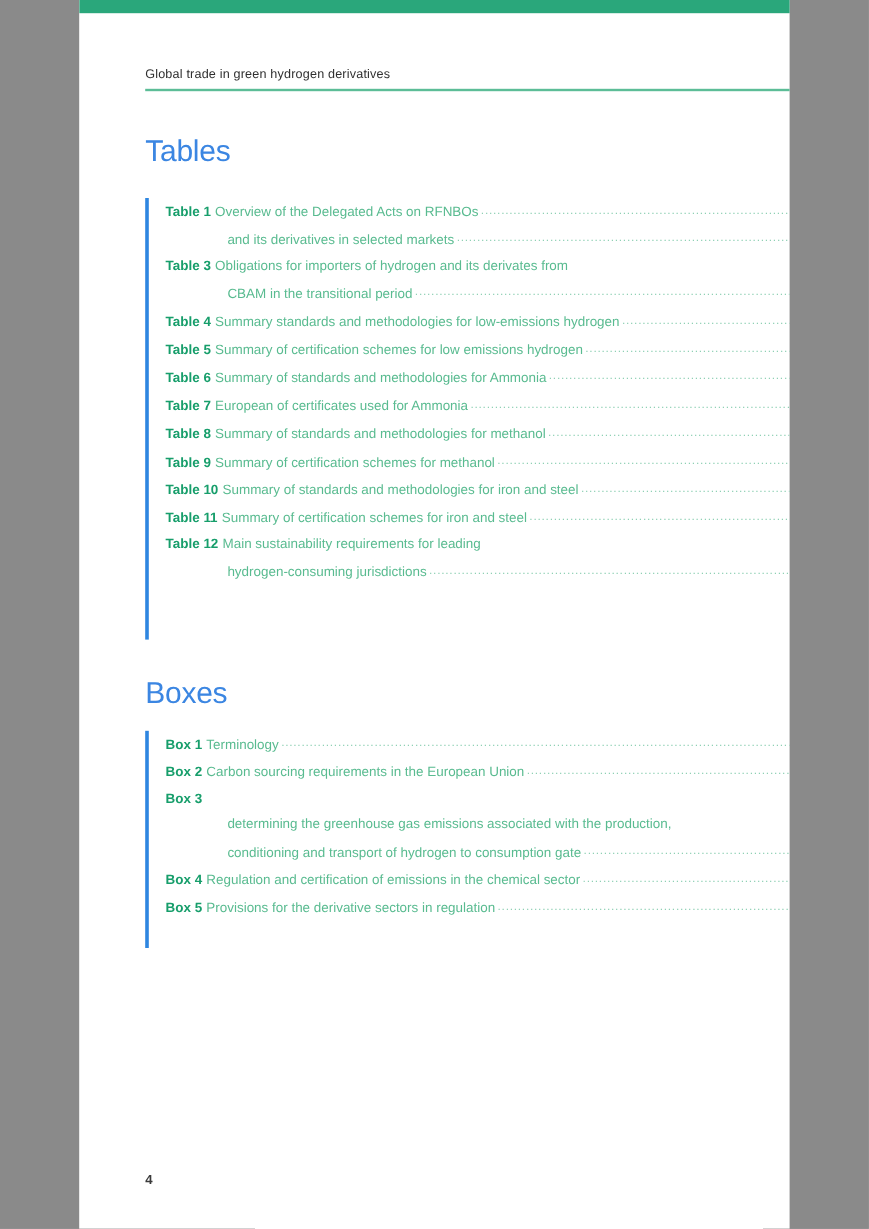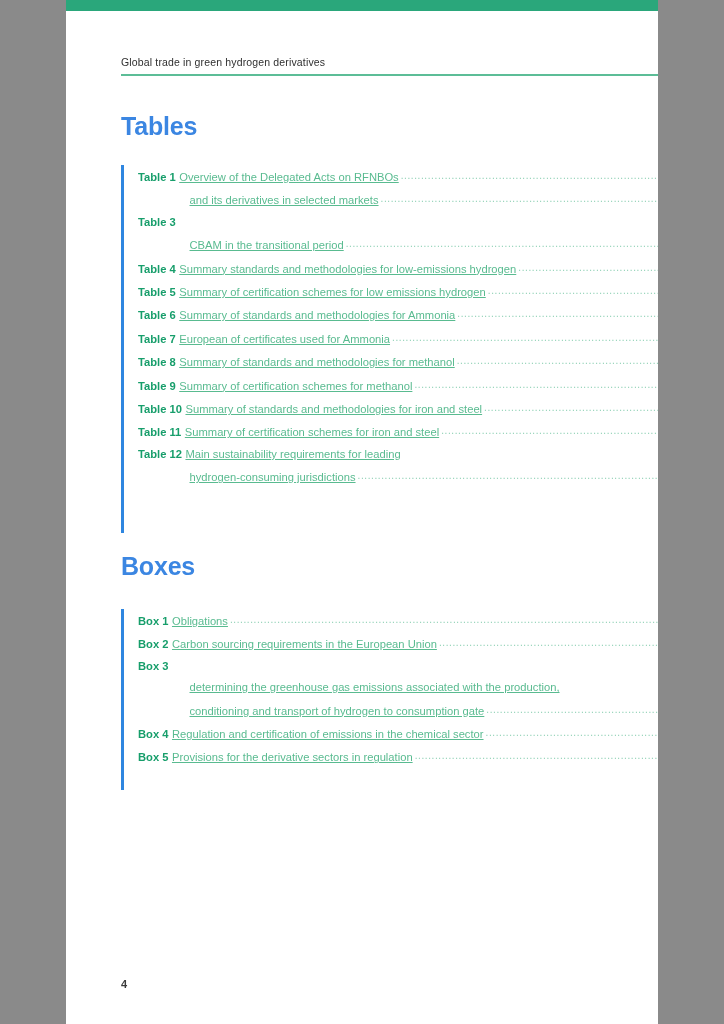--- a/index.html
+++ b/index.html
@@ -45,28 +45,28 @@
     left: 55px; top: 74px;
     width: 615px; height: 2px;
     background: #5cbd97;
   }
 
   
   .section-heading {
     position: absolute;
     left: 55px;
     font-size: 25px;
-    font-weight: 700;
+    font-weight: 400;
     color: #3b86e2;
     letter-spacing: -0.2px;
     line-height: 30px;
     text-align: right;
   }
   #heading-tables { top: 111px; }
-  #heading-boxes  { top: 551px; }
+  #heading-boxes  { top: 563px; }
 
   
   .toc-block {
     position: absolute;
     left: 55px;
     width: 615px;
   }
   #block-tables { top: 165px; }
   #block-boxes  { top: 609px; }
 
@@ -103,21 +103,20 @@
     font-weight: 700;
     color: #179e6b;
     white-space: nowrap;
     flex: 0 0 auto;
   }
   .toc-title {
     color: #59bb90;
     white-space: nowrap;
     flex: 0 0 auto;
     padding-left: 3.5px;
-    text-decoration: underline;
   }
   .toc-dots {
     flex: 1 1 auto;
     overflow: hidden;
     white-space: nowrap;
     color: #8ed0b4;
     font-size: 10px;
     letter-spacing: 0.6px;
     margin: 0 1px 2px 2px;
     min-width: 4px;
@@ -167,20 +166,21 @@
         <li class="toc-item">
           <div class="toc-line cont">
             <span class="toc-title">and its derivatives in selected markets</span>
             <span class="toc-dots">........................................................................................................................................................................................................</span>
             <span class="toc-page">20</span>
           </div>
         </li>
         <li class="toc-item">
           <div class="toc-line nodots">
             <span class="toc-label">Table 3</span>
+            <span class="toc-title">Obligations for importers of hydrogen and its derivates from</span>
             <span class="toc-page"></span>
           </div>
           <div class="toc-line cont">
             <span class="toc-title">CBAM in the transitional period</span>
             <span class="toc-dots">........................................................................................................................................................................................................</span>
             <span class="toc-page">22</span>
           </div>
         </li>
         <li class="toc-item">
           <div class="toc-line">
@@ -262,21 +262,21 @@
   </div>
 
   <div class="section-heading" id="heading-boxes">Boxes</div>
 
   <div class="toc-block" id="block-boxes">
     <div class="toc-rule"></div>
     <ul class="toc-list" id="boxes-list">
         <li class="toc-item">
           <div class="toc-line">
             <span class="toc-label">Box 1</span>
-            <span class="toc-title">Obligations</span>
+            <span class="toc-title">Terminology</span>
             <span class="toc-dots">........................................................................................................................................................................................................</span>
             <span class="toc-page">8</span>
           </div>
         </li>
         <li class="toc-item">
           <div class="toc-line">
             <span class="toc-label">Box 2</span>
             <span class="toc-title">Carbon sourcing requirements in the European Union</span>
             <span class="toc-dots">........................................................................................................................................................................................................</span>
             <span class="toc-page">18</span>

